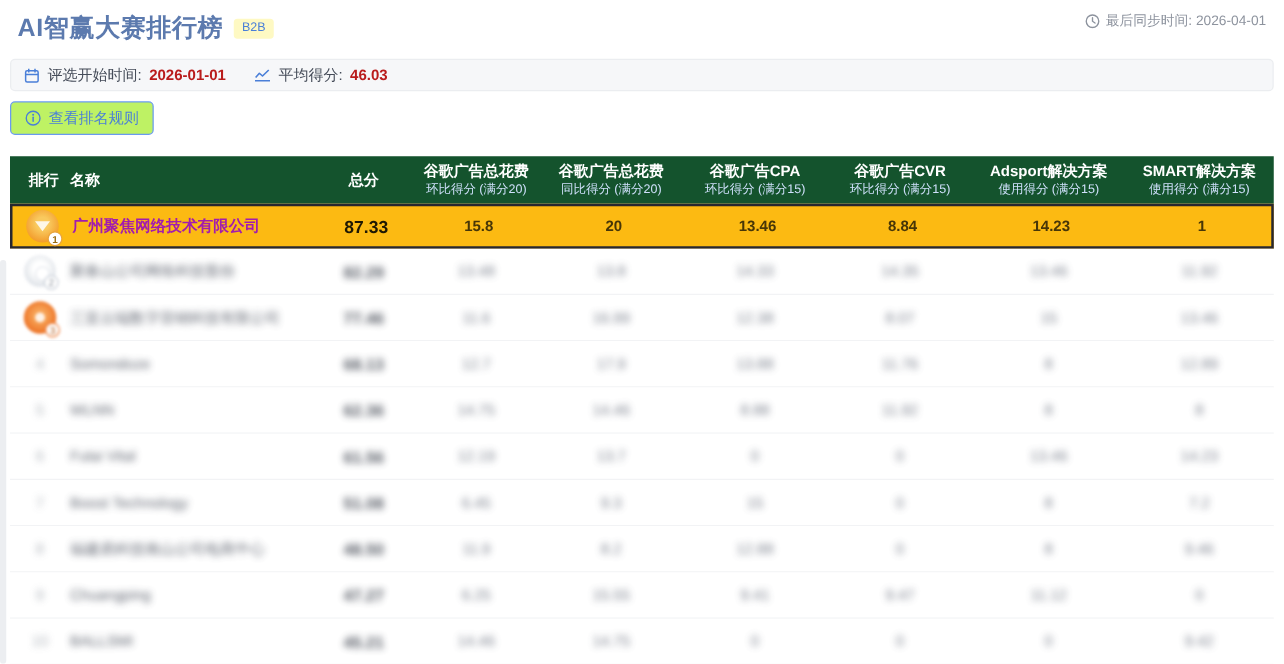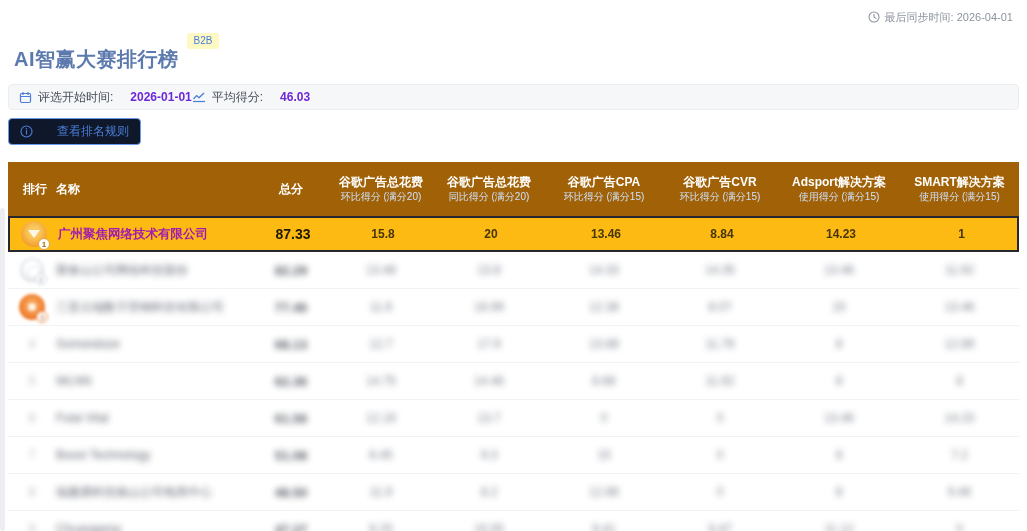--- a/index.html
+++ b/index.html
@@ -4,44 +4,44 @@
 <style>
   * { margin:0; padding:0; box-sizing:border-box; }
   html,body { width:1027px; height:531px; overflow:hidden; background:#fff;
     font-family:"Liberation Sans","DejaVu Sans",sans-serif; }
   .page { position:relative; width:1027px; height:531px; overflow:hidden; }
 
   
   .page-header { display:flex; justify-content:space-between; align-items:flex-start;
     padding:9px 14px 0 14px; }
   .title-wrap { display:flex; align-items:center; gap:8px; }
-  .page-title { font-size:20px; font-weight:600; color:#5c7aae; letter-spacing:.5px;margin-top:37px; }
+  .page-title { font-size:20px; font-weight:600; color:#5c7aae; letter-spacing:.5px; }
   .badge-b2b { background:#fef9c3; color:#4a7fd8; font-size:10px; font-weight:400;
     padding:2px 7px; border-radius:3px; line-height:12px; }
   .sync-block { text-align:right; font-size:11px; color:#8d939e; line-height:16px; }
   .sync-line1 { display:inline-flex; align-items:center; gap:5px; }
 
   
   .info-bar { margin:11px 8px 0 8px; height:26px; display:flex; align-items:center;
-    padding:0 10px; background:#f6f7f9; border:1px solid #ebedf0;
+    gap:22px; padding:0 10px; background:#f6f7f9; border:1px solid #ebedf0;
     border-radius:4px; font-size:12px; color:#454c59; }
   .info-item { display:inline-flex; align-items:center; gap:6px; }
-  .info-item b { color:#6d28d9;margin-left:11px; }
-
-  
-  .rules-btn { margin:8px 18px 0 8px; display:inline-flex; align-items:center; gap:24px;
-    padding:4px 11px; background:#0f172a; border:1px solid #6a9af0; border-radius:4px;
+  .info-item b { color:#b91c1c; }
+
+  
+  .rules-btn { margin:8px 18px 0 8px; display:inline-flex; align-items:center; gap:6px;
+    padding:4px 11px; background:#bef264; border:1px solid #6a9af0; border-radius:4px;
     color:#4a7fd8; font-size:12px; cursor:pointer; }
 
   
   .board { margin:16px 8px 0 8px; }
   .grid-row { display:grid;
     grid-template-columns:48px 196px 78px 102px 114px 116px 116px 122px 119px;
     align-items:center; }
-  .thead { background:#a16207; color:#fff; height:54px;margin-top:17px; }
+  .thead { background:#14532d; color:#fff; height:38px;margin-top:17px; }
   .th { text-align:center; line-height:14px; }
   .th-main { font-size:12px; font-weight:700; }
   .th-sub { font-size:10px; color:#cfe0fb; margin-top:1px; }
   .th.al { text-align:left; }
   .th.al.pad { padding-left:15px; }
 
   .trow { height:37px; background:#fff; border-bottom:1px solid #f2f3f5; }
   .trow.highlight { height:36px; background:#fcba12; border:2px solid #27272f; }
   .cell { font-size:12px; color:#5a6170; text-align:center; }
   .cell-name { text-align:left; color:#3c4250; }

